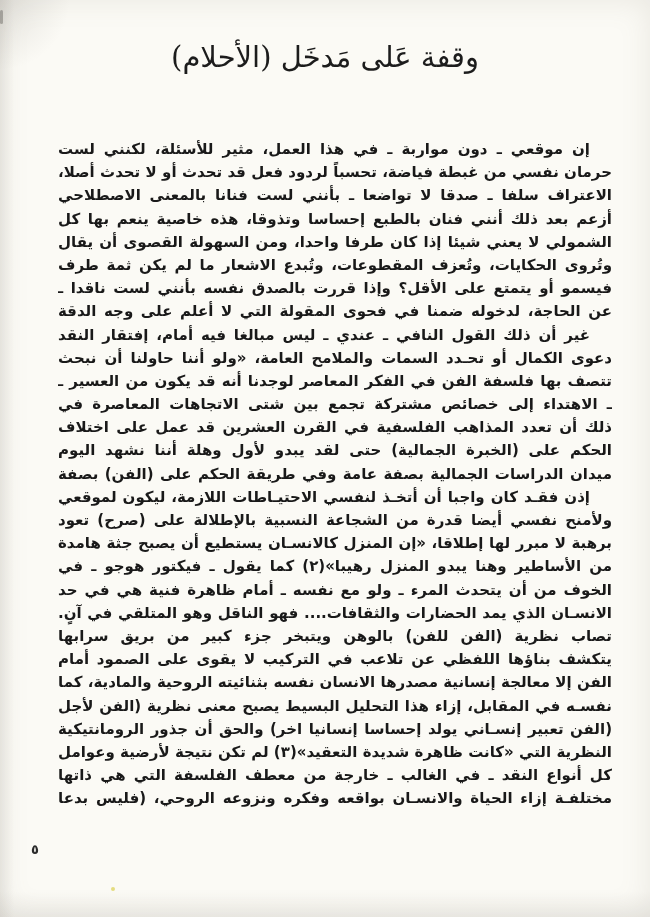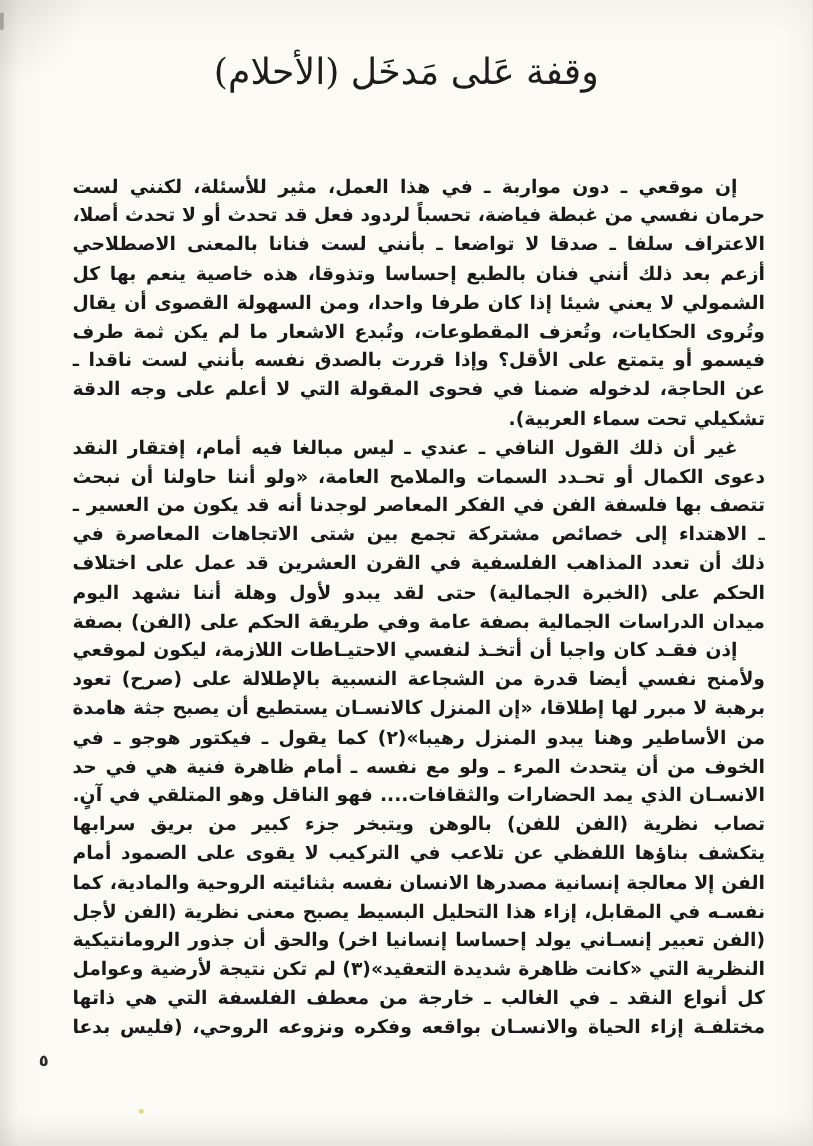--- a/index.html
+++ b/index.html
@@ -85,21 +85,20 @@
   <div class="body" dir="rtl">
     <div class="para">
         <div class="line line-first">إن موقعي ـ دون مواربة ـ في هذا العمل، مثير للأسئلة، لكنني لست مفرط الحساسية إلى حد</div>
         <div class="line">حرمان نفسي من غبطة فياضة، تحسباً لردود فعل قد تحدث أو لا تحدث أصلا، على أنه يلزمني</div>
         <div class="line">الاعتراف سلفا ـ صدقا لا تواضعا ـ بأنني لست فنانا بالمعنى الاصطلاحي (الزئبقي) ومن حقي أن</div>
         <div class="line">أزعم بعد ذلك أنني فنان بالطبع إحساسا وتذوقا، هذه خاصية ينعم بها كل كائن بشري، فالفن بمعناه</div>
         <div class="line">الشمولي لا يعني شيئا إذا كان طرفا واحدا، ومن السهولة القصوى أن يقال عندئذٍ، لمن تُرسم اللوحات</div>
         <div class="line">وتُروى الحكايات، وتُعزف المقطوعات، وتُبدع الاشعار ما لم يكن ثمة طرف اخر يحس ويشعر ويرقى</div>
         <div class="line">فيسمو أو يتمتع على الأقل؟ وإذا قررت بالصدق نفسه بأنني لست ناقدا ـ فنيا ـ أيضا فإنه تقرير زائد</div>
         <div class="line">عن الحاجة، لدخوله ضمنا في فحوى المقولة التي لا أعلم على وجه الدقة مدى صحتها (لا يوجد ناقد</div>
-        <div class="line line-last">تشكيلي تحت سماء العربية).</div>
       </div>
     <div class="para">
         <div class="line line-first">غير أن ذلك القول النافي ـ عندي ـ ليس مبالغا فيه أمام، إفتقار النقد الفني العالمي إلى مسوِّغات</div>
         <div class="line">دعوى الكمال أو تحـدد السمات والملامح العامة، «ولو أننا حاولنا أن نبحث السمات العامة التي</div>
         <div class="line">تتصف بها فلسفة الفن في الفكر المعاصر لوجدنا أنه قد يكون من العسير ـ ان لم نقل من المستحيل</div>
         <div class="line">ـ الاهتداء إلى خصائص مشتركة تجمع بين شتى الاتجاهات المعاصرة في (فلسفة الفن) والسبب في</div>
         <div class="line">ذلك أن تعدد المذاهب الفلسفية في القرن العشرين قد عمل على اختلاف وجهات نظر الفلاسفة في</div>
         <div class="line">الحكم على (الخبرة الجمالية) حتى لقد يبدو لأول وهلة أننا نشهد اليوم (فوضى فكرية) لا نظير لها في</div>
         <div class="line line-last">ميدان الدراسات الجمالية بصفة عامة وفي طريقة الحكم على (الفن) بصفة خاصة»(١).</div>
       </div>

